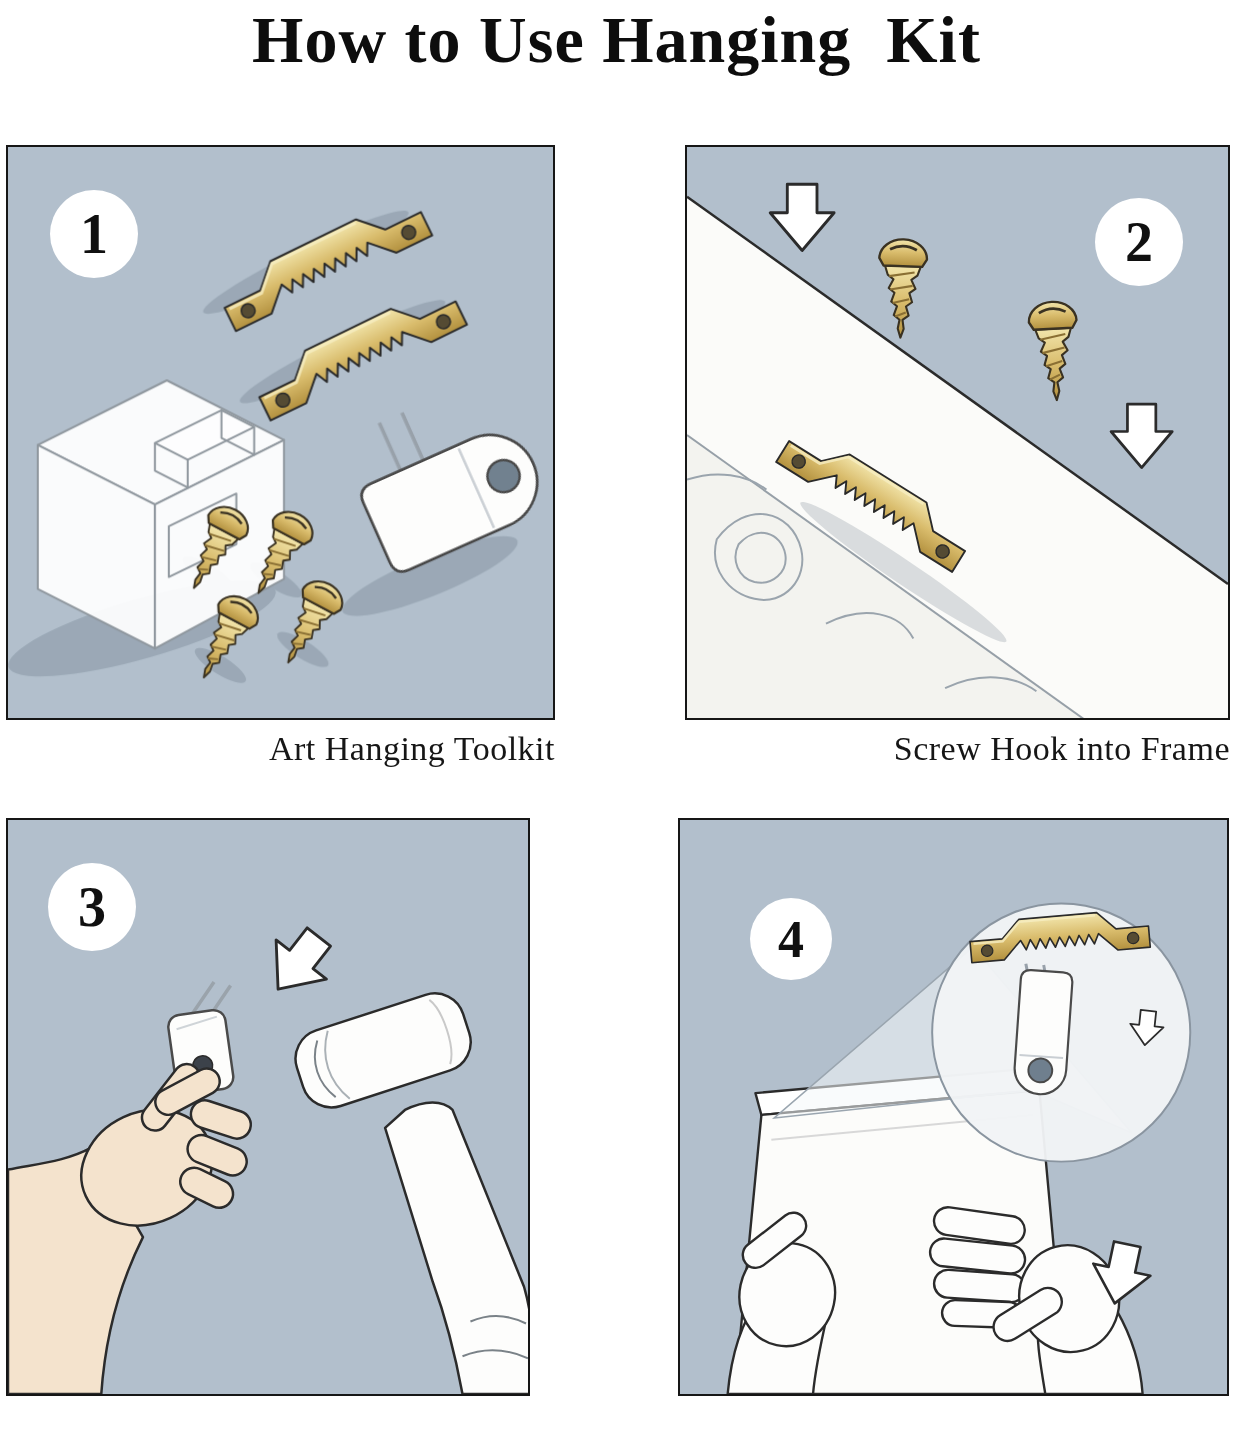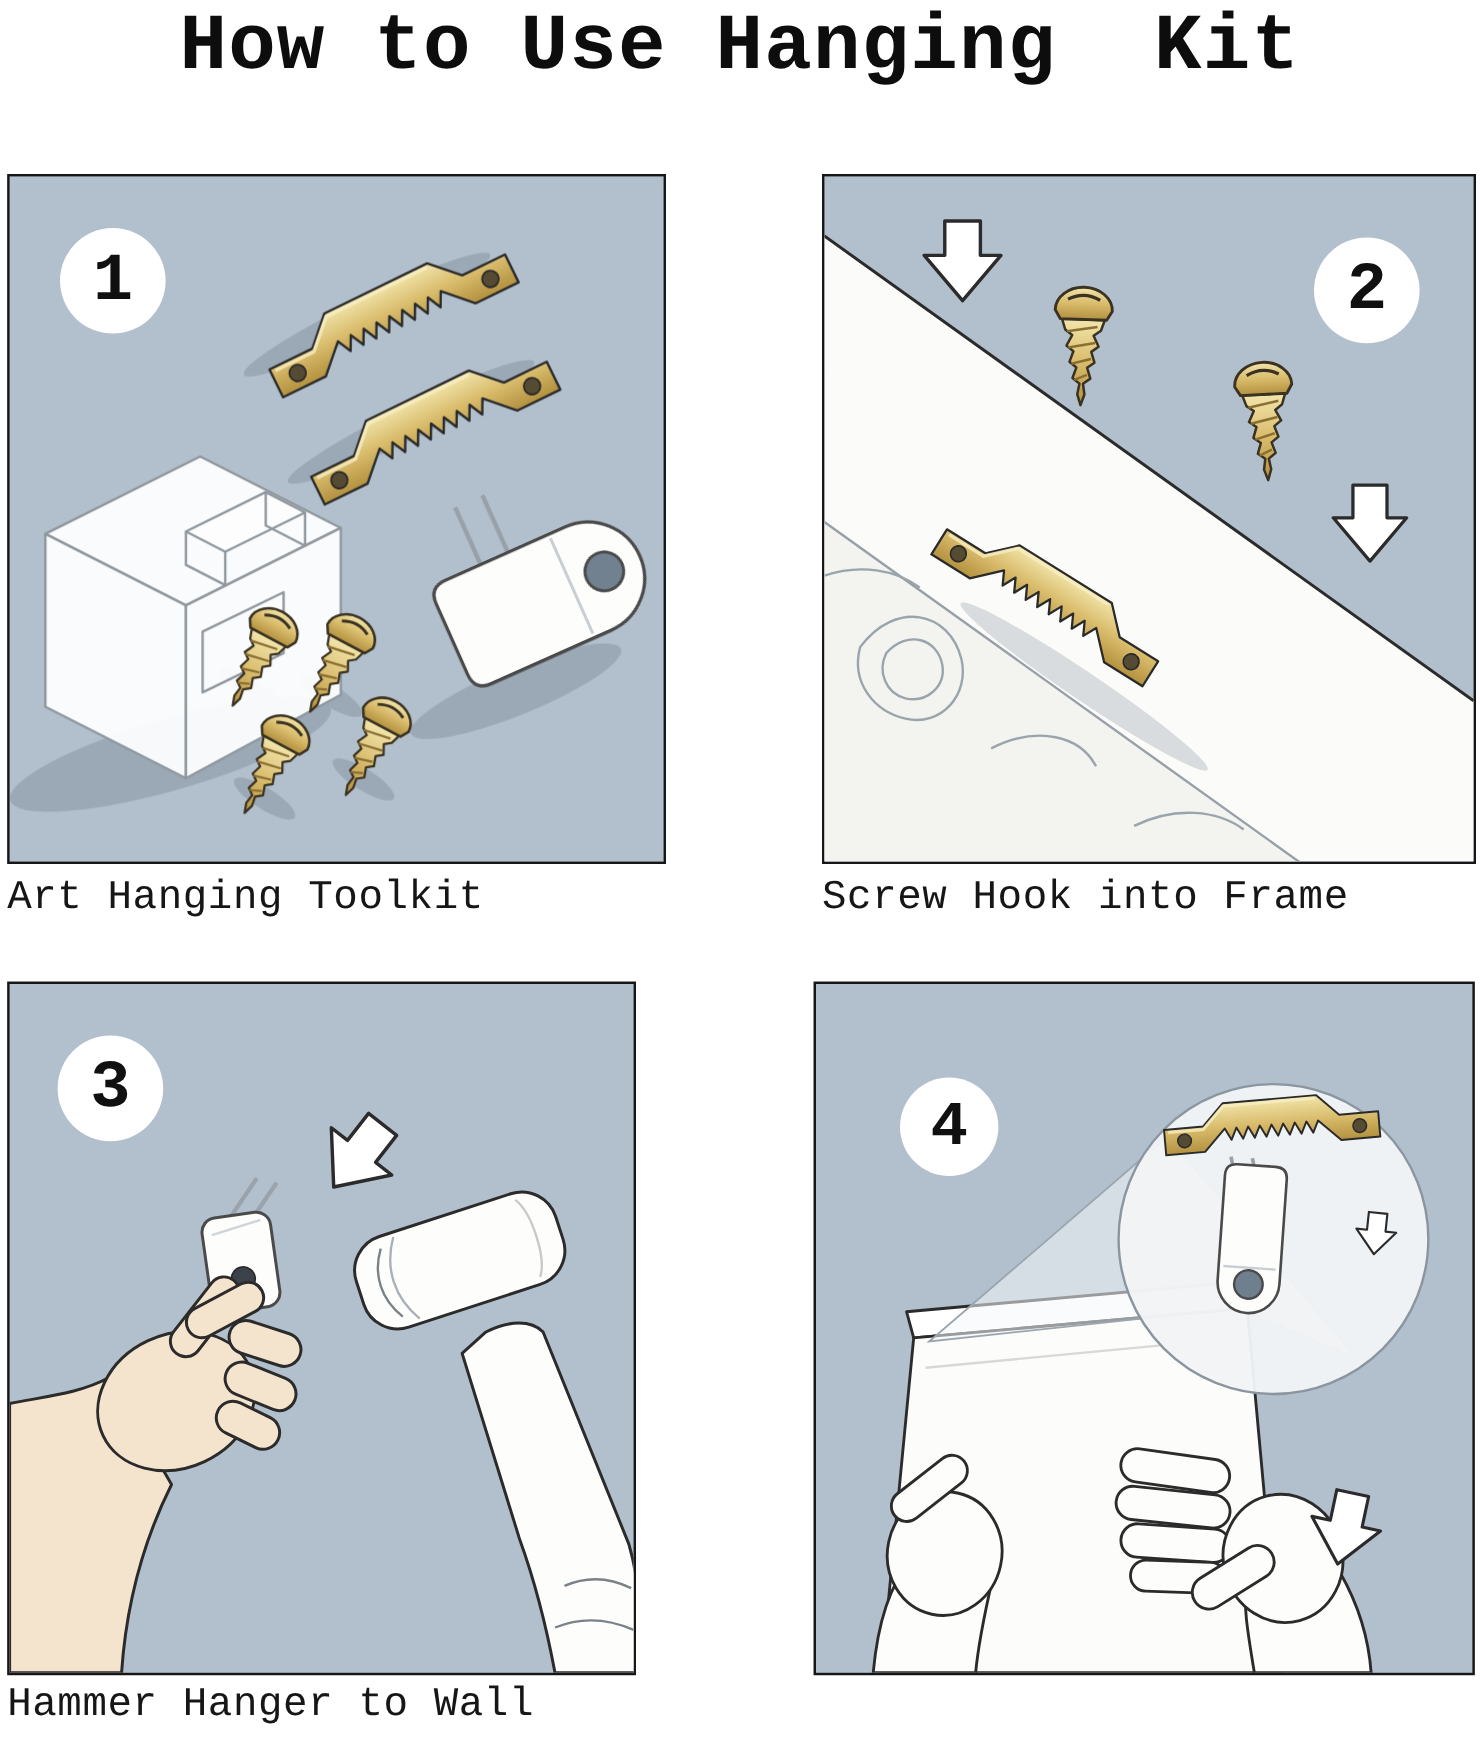--- a/index.html
+++ b/index.html
@@ -1,25 +1,25 @@
 <!DOCTYPE html>
 <html><head>
 <meta charset="utf-8">
 <style>
   html,body{margin:0;padding:0;background:#ffffff;}
   .page{position:relative;width:1233px;height:1448px;background:#ffffff;
-        font-family:Liberation Mono, monospace;overflow:hidden;}
+        font-family:Liberation Serif, serif;overflow:hidden;}
   .title{position:absolute;top:2px;left:0;width:100%;text-align:center;
          font-size:66px;font-weight:700;color:#0d0d0d;letter-spacing:1px;white-space:pre;}
   .panel{position:absolute;background:#b2bfcc;border:2px solid #161616;box-sizing:border-box;}
   .panel svg{position:absolute;left:0;top:0;width:100%;height:100%;display:block;}
   .badge{position:absolute;background:#ffffff;border-radius:50%;
          display:flex;align-items:center;justify-content:center;
          font-weight:700;color:#101010;}
-  .caption{position:absolute;text-align:left;font-size:34px;color:#161616;letter-spacing:.5px;}
+  .caption{position:absolute;text-align:right;font-size:34px;color:#161616;letter-spacing:.5px;}
 </style>
 </head>
 <body>
 
 <div class="page">
 
   <div class="title">How to Use Hanging  Kit</div>
 
   <div class="panel" style="left:6px;top:145px;width:549px;height:575px">
     <svg viewBox="0 0 549 575" preserveAspectRatio="none">
@@ -239,15 +239,14 @@
       </g>
       <g transform="translate(444,458) rotate(12) scale(1.05)">
         <path d="M-13,-30 L13,-30 L13,-5 L28,-5 L0,28 L-28,-5 L-13,-5 Z" fill="#ffffff" stroke="#2b2b2b" stroke-width="2.5" stroke-linejoin="round"></path>
       </g>
     </svg>
     <div class="badge" style="left:70px;top:78px;width:82px;height:82px;font-size:52px">
       <span>4</span>
     </div>
   </div>
 
-  <div class="caption" style="left:6px;top:1402px;width:524px">Hammer Hanger to Wall</div>
 
 </div>
 
 </body></html>

